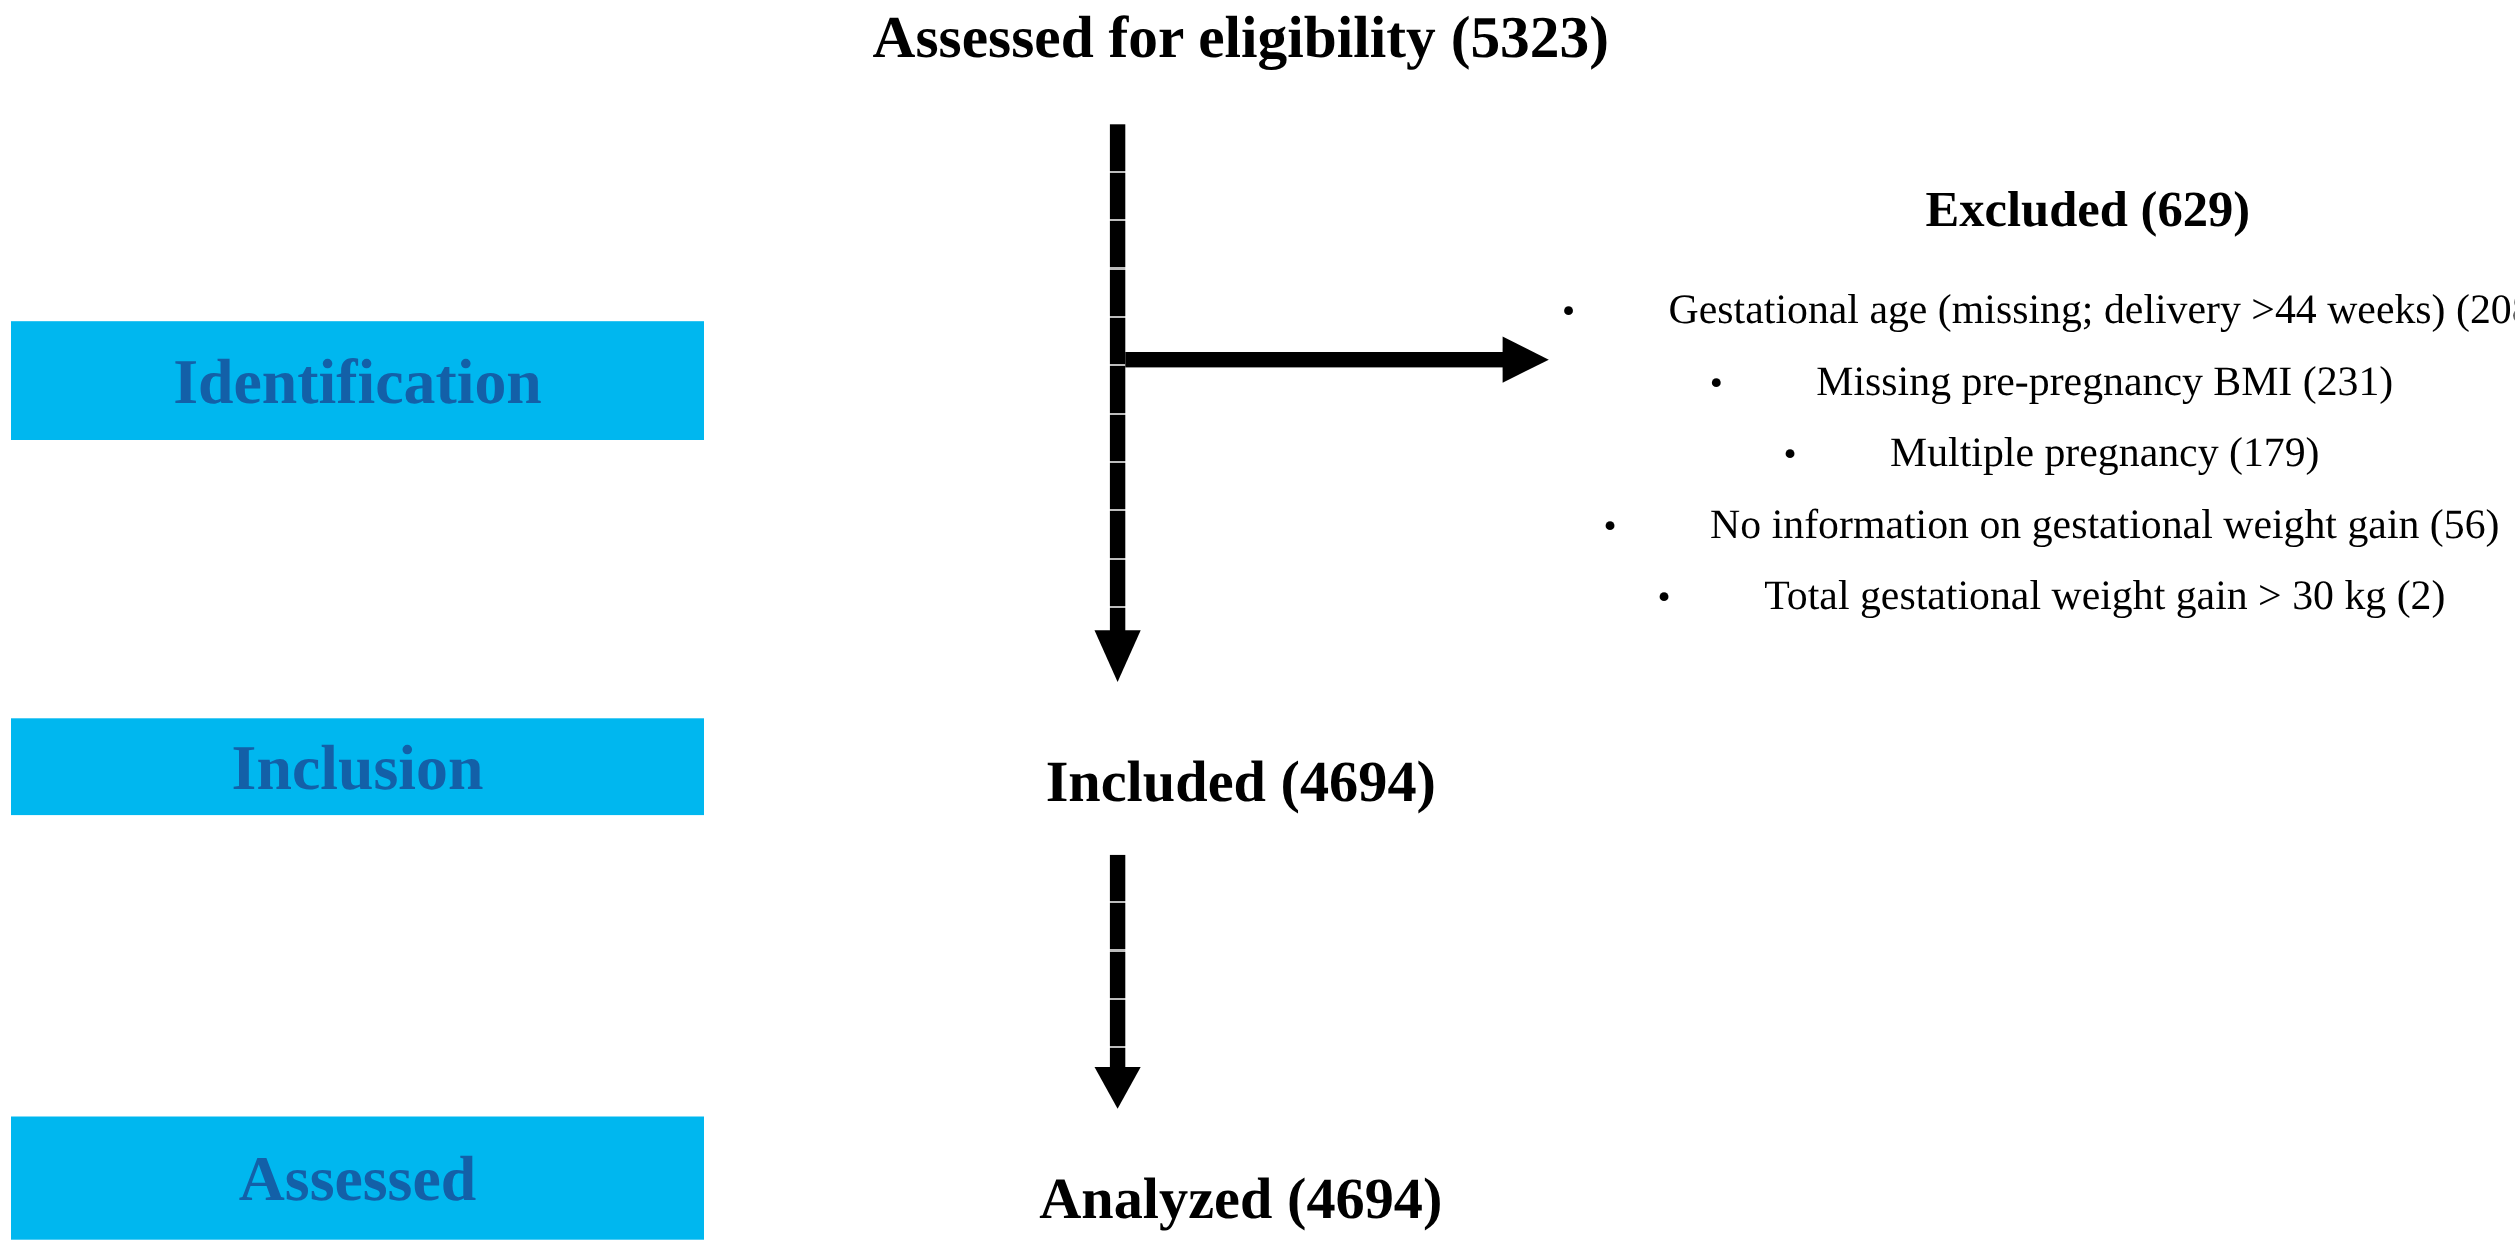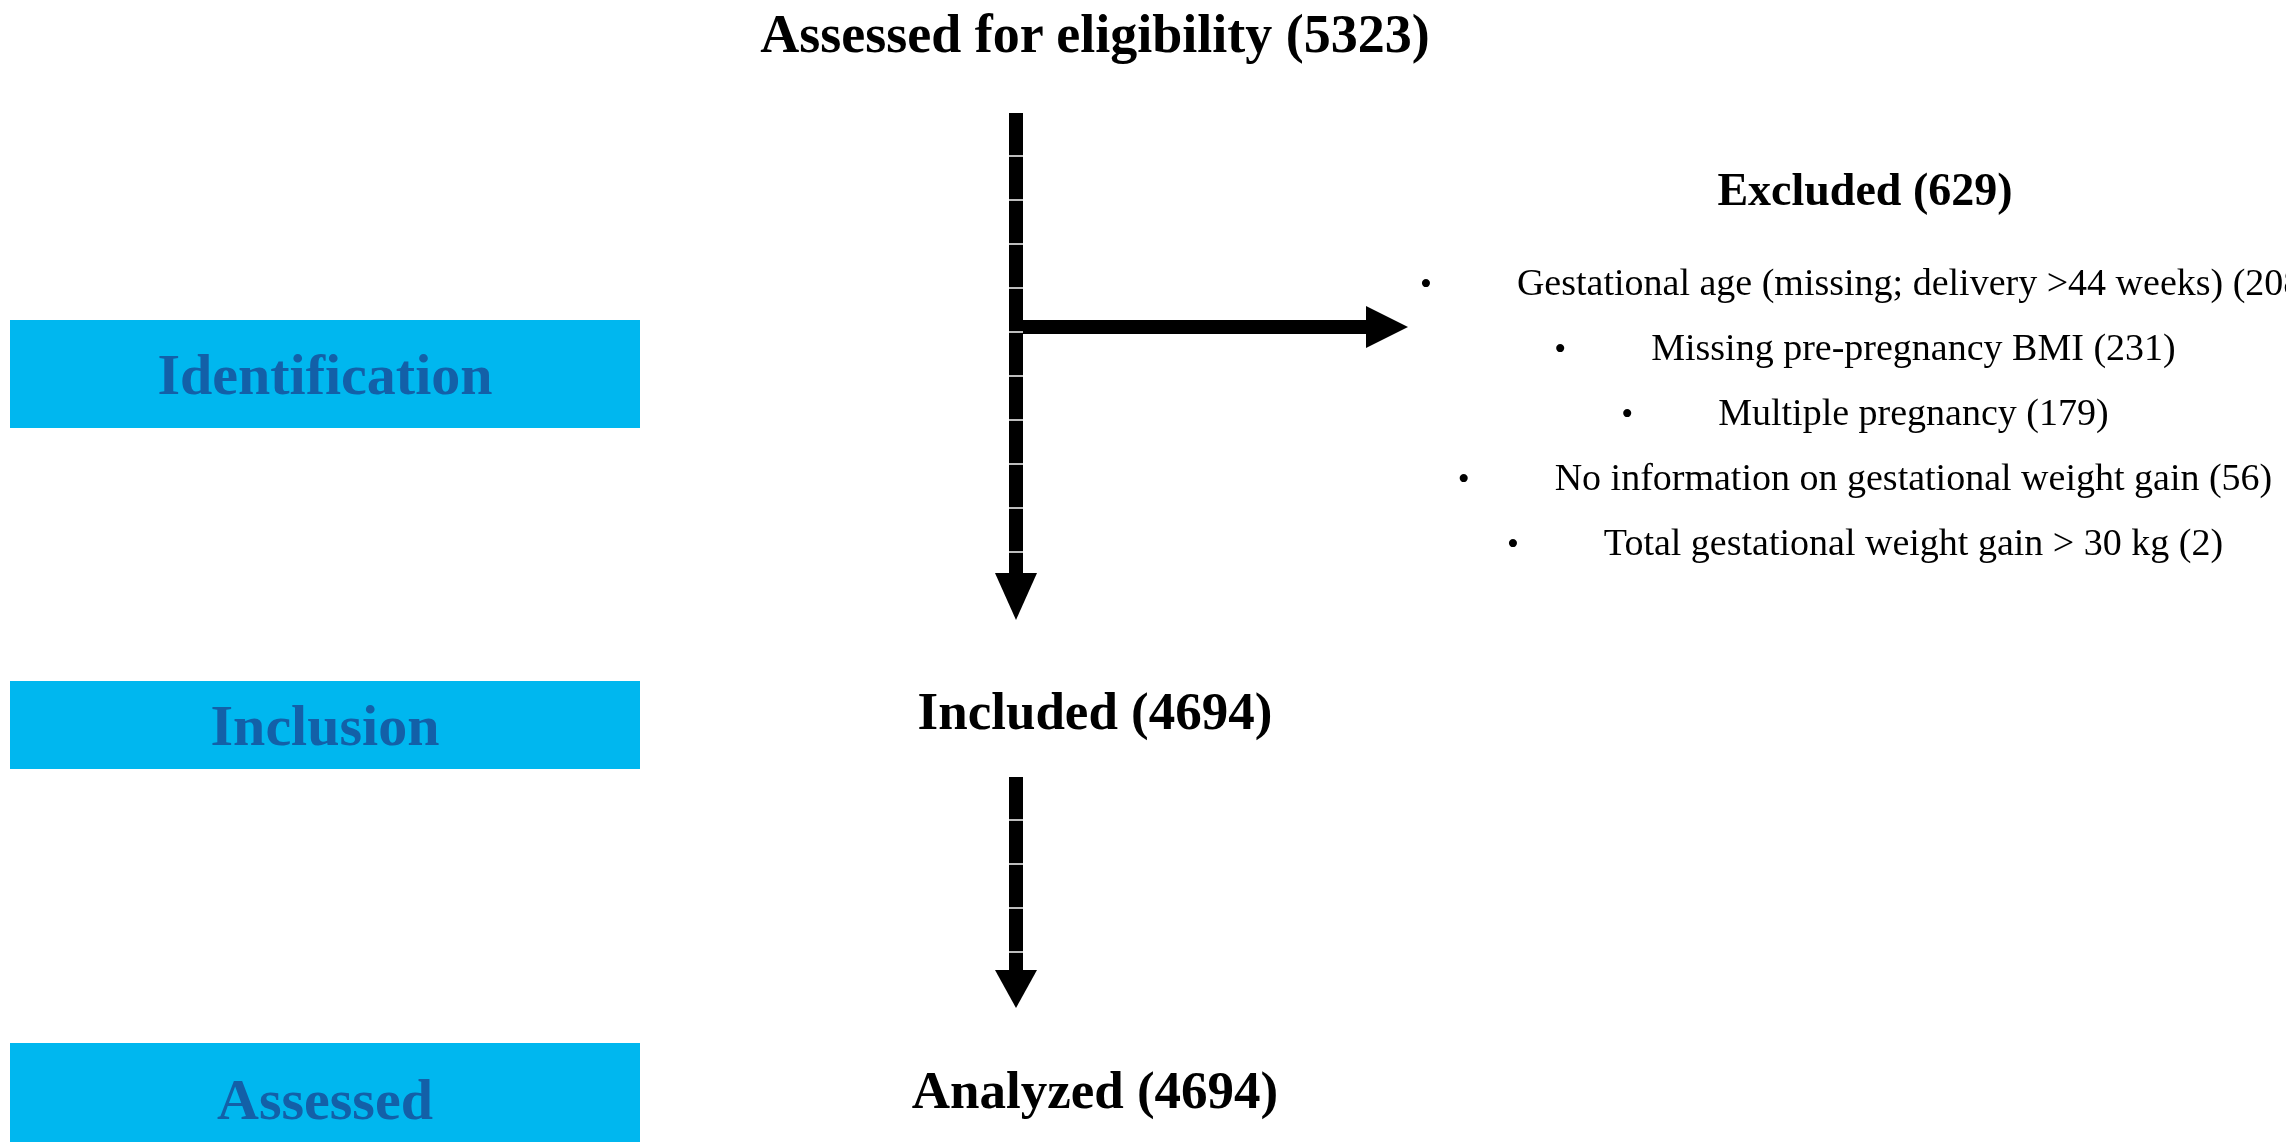--- a/index.html
+++ b/index.html
@@ -6,33 +6,33 @@
   html,body { background:#ffffff; }
   body {
     width:2286px; height:1142px; position:relative; overflow:hidden;
     font-family:"Liberation Serif","DejaVu Serif",serif; color:#000;
   }
   .abs { position:absolute; }
 
   
   .big-label {
     transform:translateX(-50%);
-    font-weight:700; white-space:nowrap; text-align:center; color:#000;
+    font-weight:700; white-space:nowrap; text-align:center; color:#000;margin-left:33px;
   }
   #title           { left:1095px; top:0px;    font-size:54px; line-height:68px; }
   #excluded-head   { left:1865px; top:158px;  font-size:46px; line-height:64px; }
   #included-label  { left:1095px; top:679px;  font-size:53px; line-height:64px; }
   #analyzed-label  { left:1095px; top:1058px; font-size:53px; line-height:64px;text-align:center; }
 
   
   .stage-box {
     left:10px; width:630px;
     background:#00B7EF;
     display:flex; align-items:center; justify-content:center;
-    font-weight:700; font-size:58px; color:#1360A8; white-space:nowrap;margin-top:28px;
+    font-weight:700; font-size:58px; color:#1360A8; white-space:nowrap;
   }
   #stage-identification { top:292px;  height:108px; }
   #stage-inclusion      { top:653px;  height:88px; }
   #stage-analysis       { top:1015px; height:112px; }
 
   
   .shaft-v {
     width:14px;
     background:repeating-linear-gradient(180deg,#000 0 42px,#bdbdbd 42px 44px);
   }

